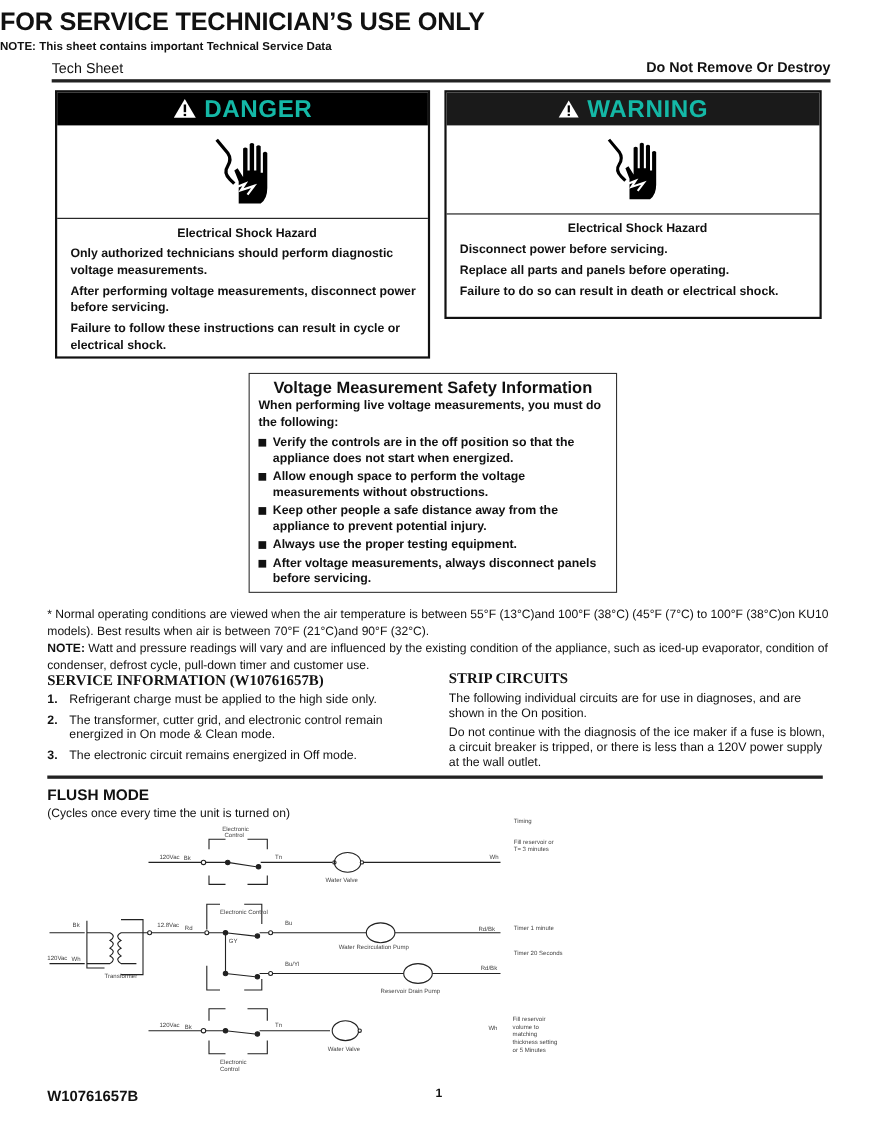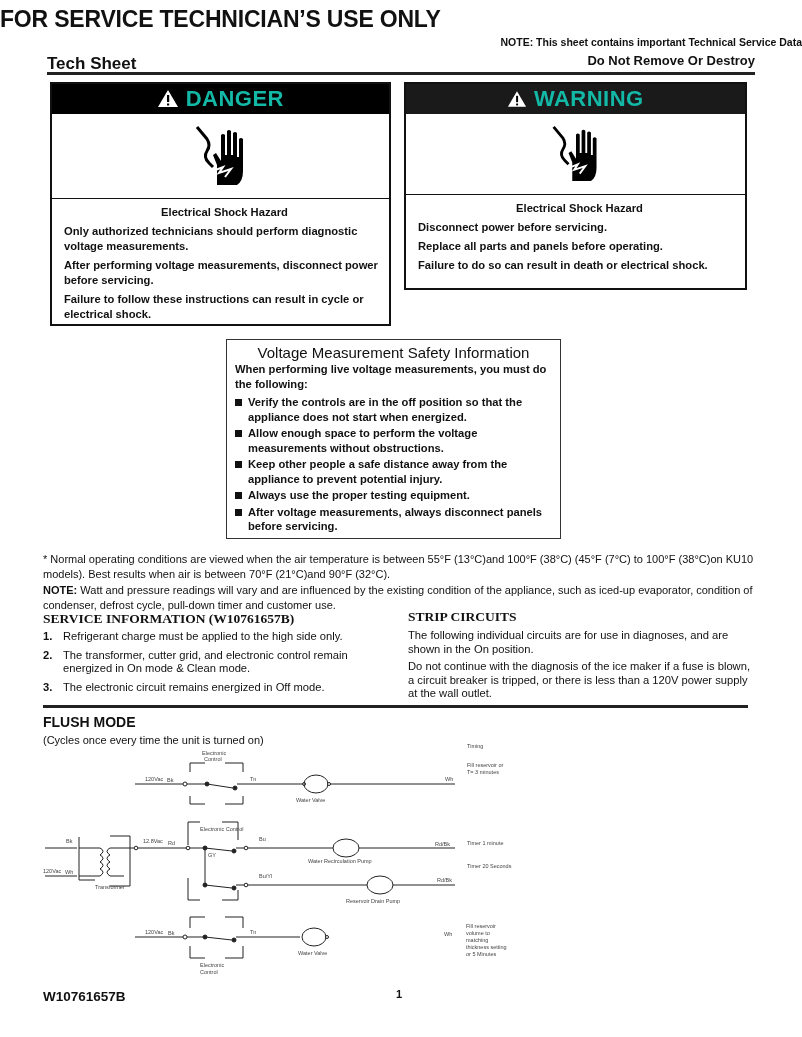--- a/index.html
+++ b/index.html
@@ -1,35 +1,35 @@
 <!DOCTYPE html>
 <html><head>
 <meta charset="utf-8">
 <style>
   html, body { margin:0; padding:0; background:#fff; }
   body { width:802px; height:1037px; position:relative; font-family:"Liberation Sans", sans-serif; color:#111; overflow:hidden; }
   .abs { position:absolute; }
   .title { left:0; width:802px; top:6px; font-size:23px; font-weight:bold; letter-spacing:-0.2px; }
-  .note-top { left:0; width:802px; top:36px; text-align:right; font-size:10.5px; font-weight:bold; }
-  .techsheet { left:47px; top:54px; font-size:17px; font-weight:bold; }
+  .note-top { left:0; width:802px; top:36px; text-align:left; font-size:10.5px; font-weight:bold; }
+  .techsheet { left:47px; top:54px; font-size:13px; font-weight:normal; }
   .donot { right:47px; top:53px; font-size:13px; font-weight:bold; }
   .rule { left:47px; width:708px; top:72px; height:3px; background:#222; }
 
   .box { border:2px solid #111; background:#fff; }
   .box-head { background:#000; color:#14b8a6; font-weight:900; font-size:22px; text-align:center; height:30px; line-height:30px; letter-spacing:0.5px; }
   .box-icon { height:84px; border-bottom:1.5px solid #111; display:flex; align-items:center; justify-content:center; }
   .box-body { padding:4px 4px 6px 12px; font-size:11.2px; font-weight:bold; line-height:15px; }
   .box-body .hz { text-align:center; margin:2px 0 4px 0; }
   .box-body p { margin:0 0 4px 0; }
 
   .danger { left:50px; top:82px; width:337px; height:240px; }
   .warning { left:404px; top:82px; width:339px; height:204px; }
 
   .vmsi { left:226px; top:339px; width:335px; height:200px; border:1.5px solid #333; padding:0 8px; box-sizing:border-box; }
-  .vmsi h2 { margin:4px 0 1px 0; text-align:center; font-size:15px; font-weight:normal; }
+  .vmsi h2 { margin:4px 0 1px 0; text-align:center; font-size:15px; font-weight:bold; }
   .vmsi .intro { font-size:11.2px; font-weight:bold; line-height:15px; margin:0 0 3px 0; }
   .vmsi ul { list-style:none; margin:0; padding:0; }
   .vmsi li { font-size:11.2px; font-weight:bold; line-height:14.5px; margin-bottom:2px; padding-left:13px; position:relative; }
   .vmsi li .sq { position:absolute; left:0; top:4px; width:7px; height:7px; background:#111; }
 
   .para { left:43px; width:720px; font-size:11px; line-height:14.6px; }
   .para b { font-weight:bold; }
 
   .sec-h { font-size:13.5px; font-weight:bold;font-family:Liberation Serif, serif; }
   .svc { left:43px; top:611px; width:345px; }

